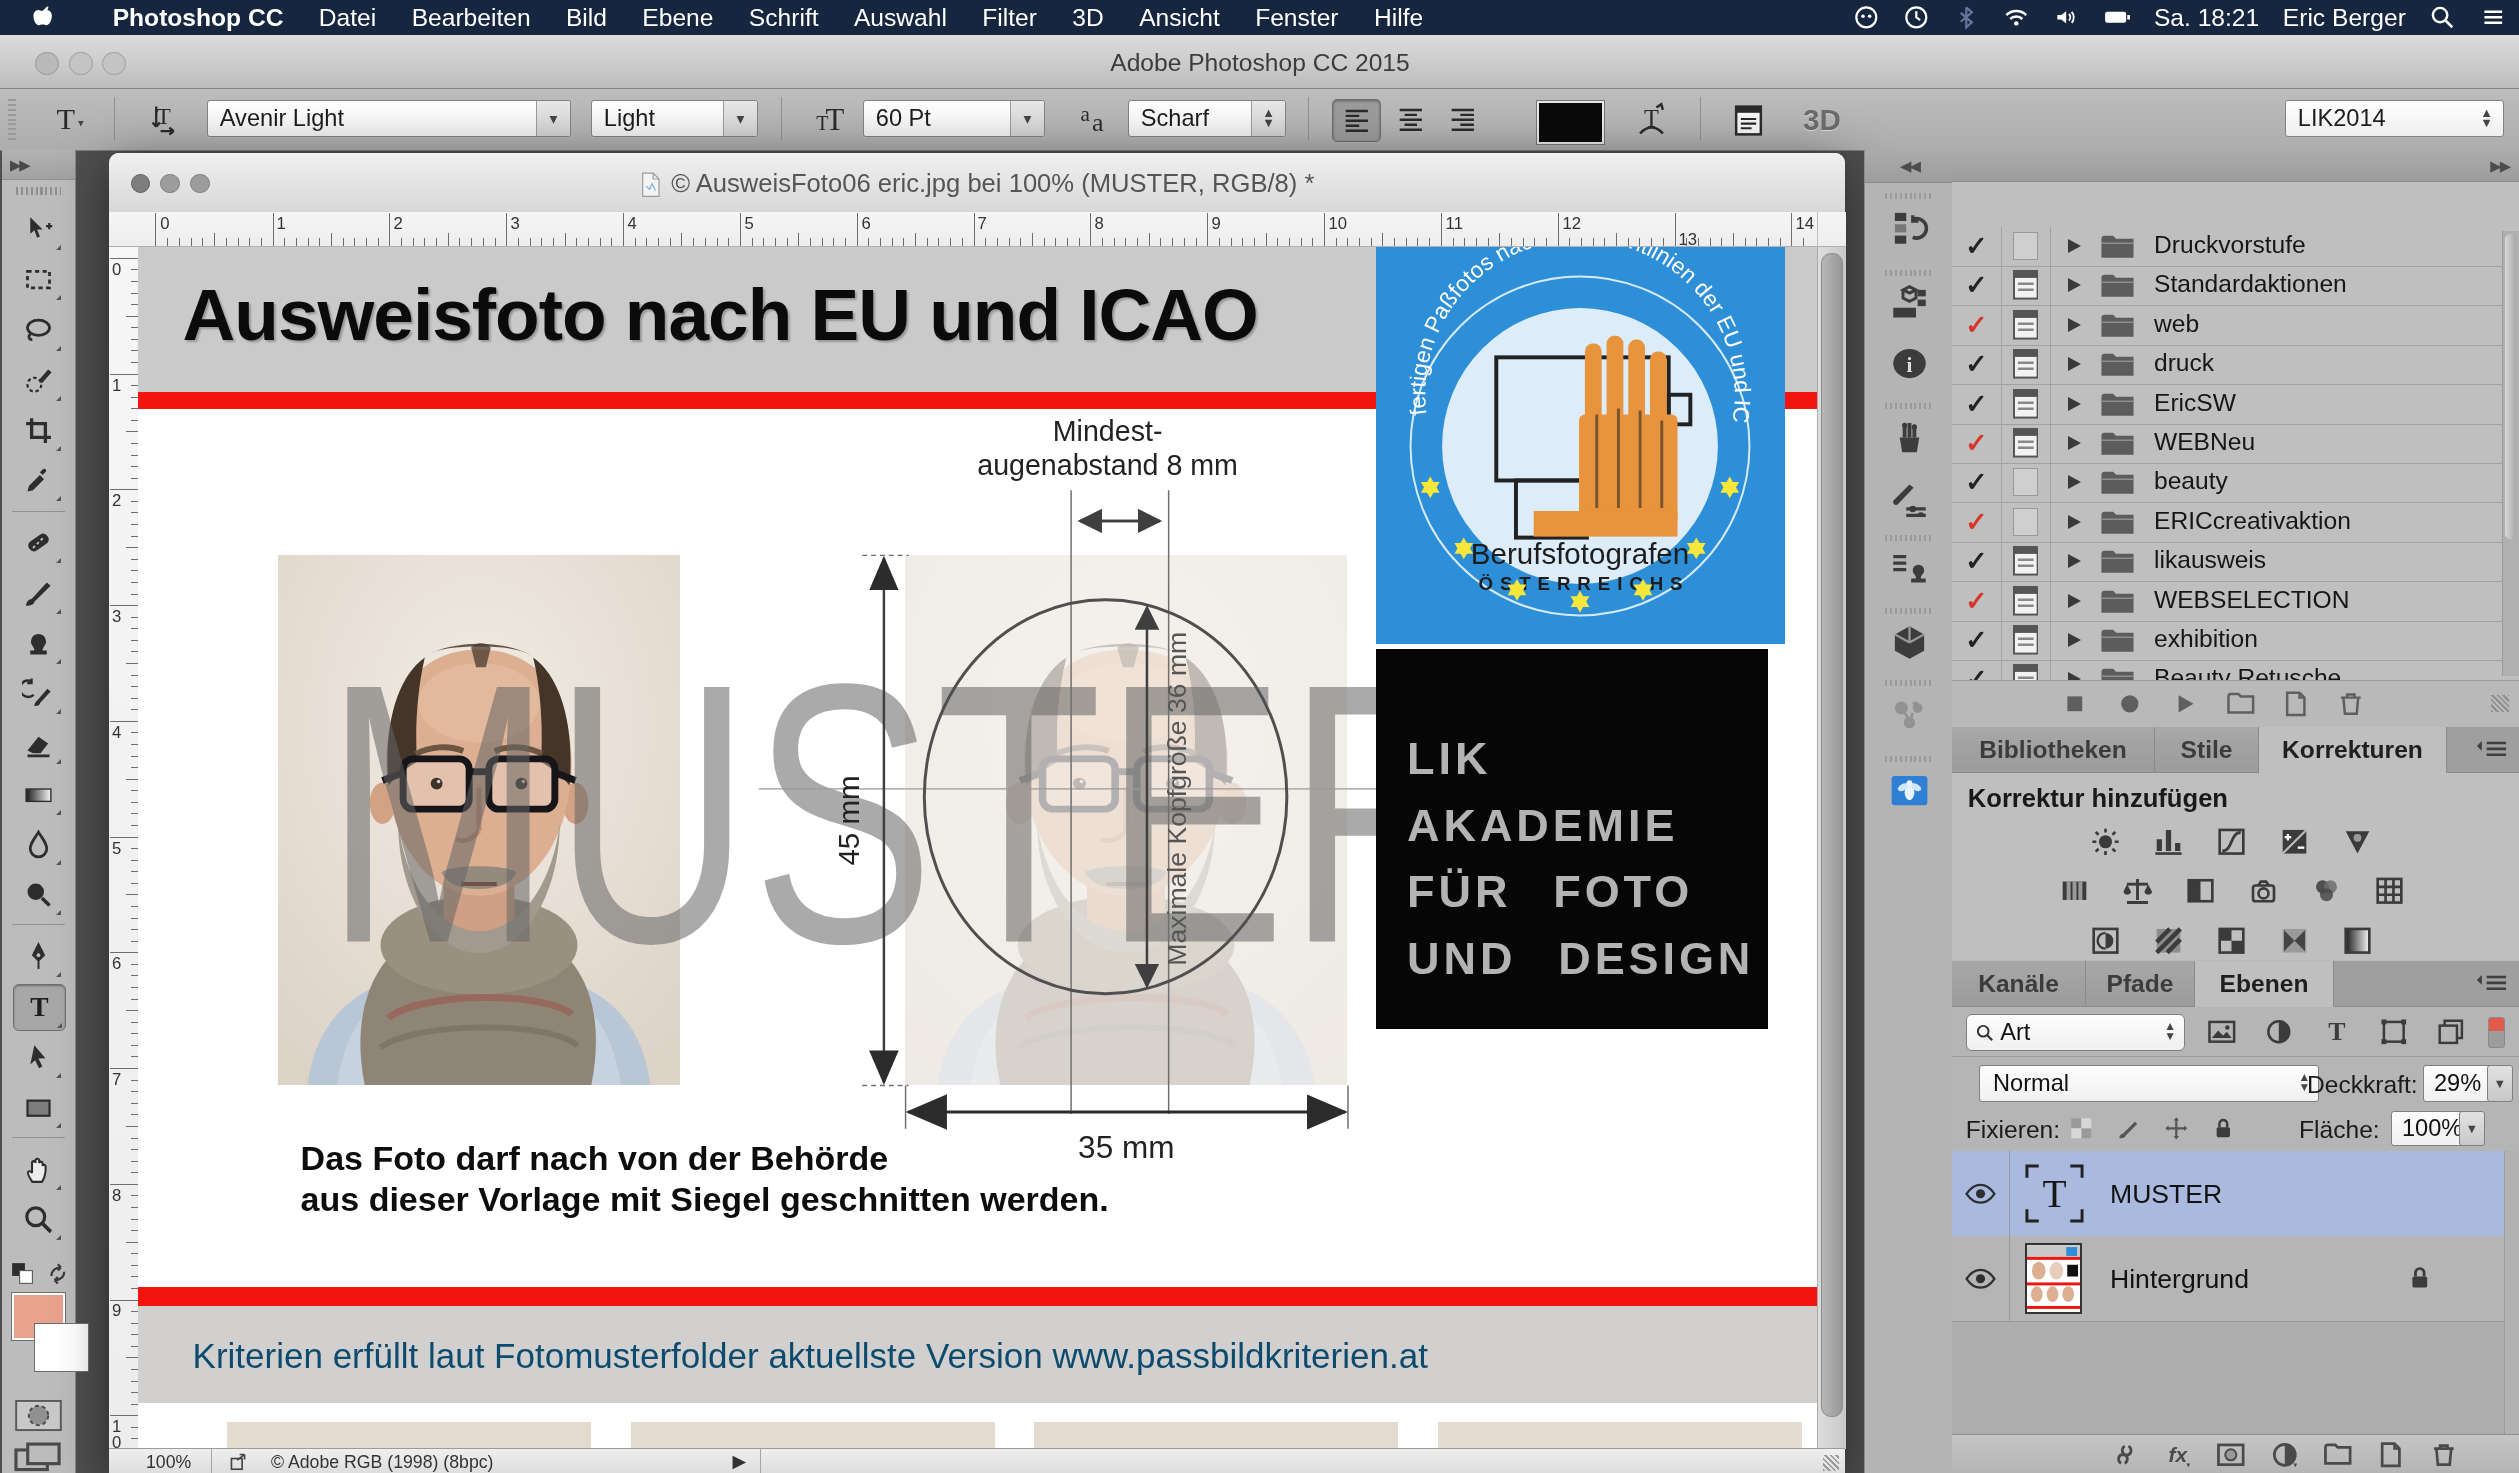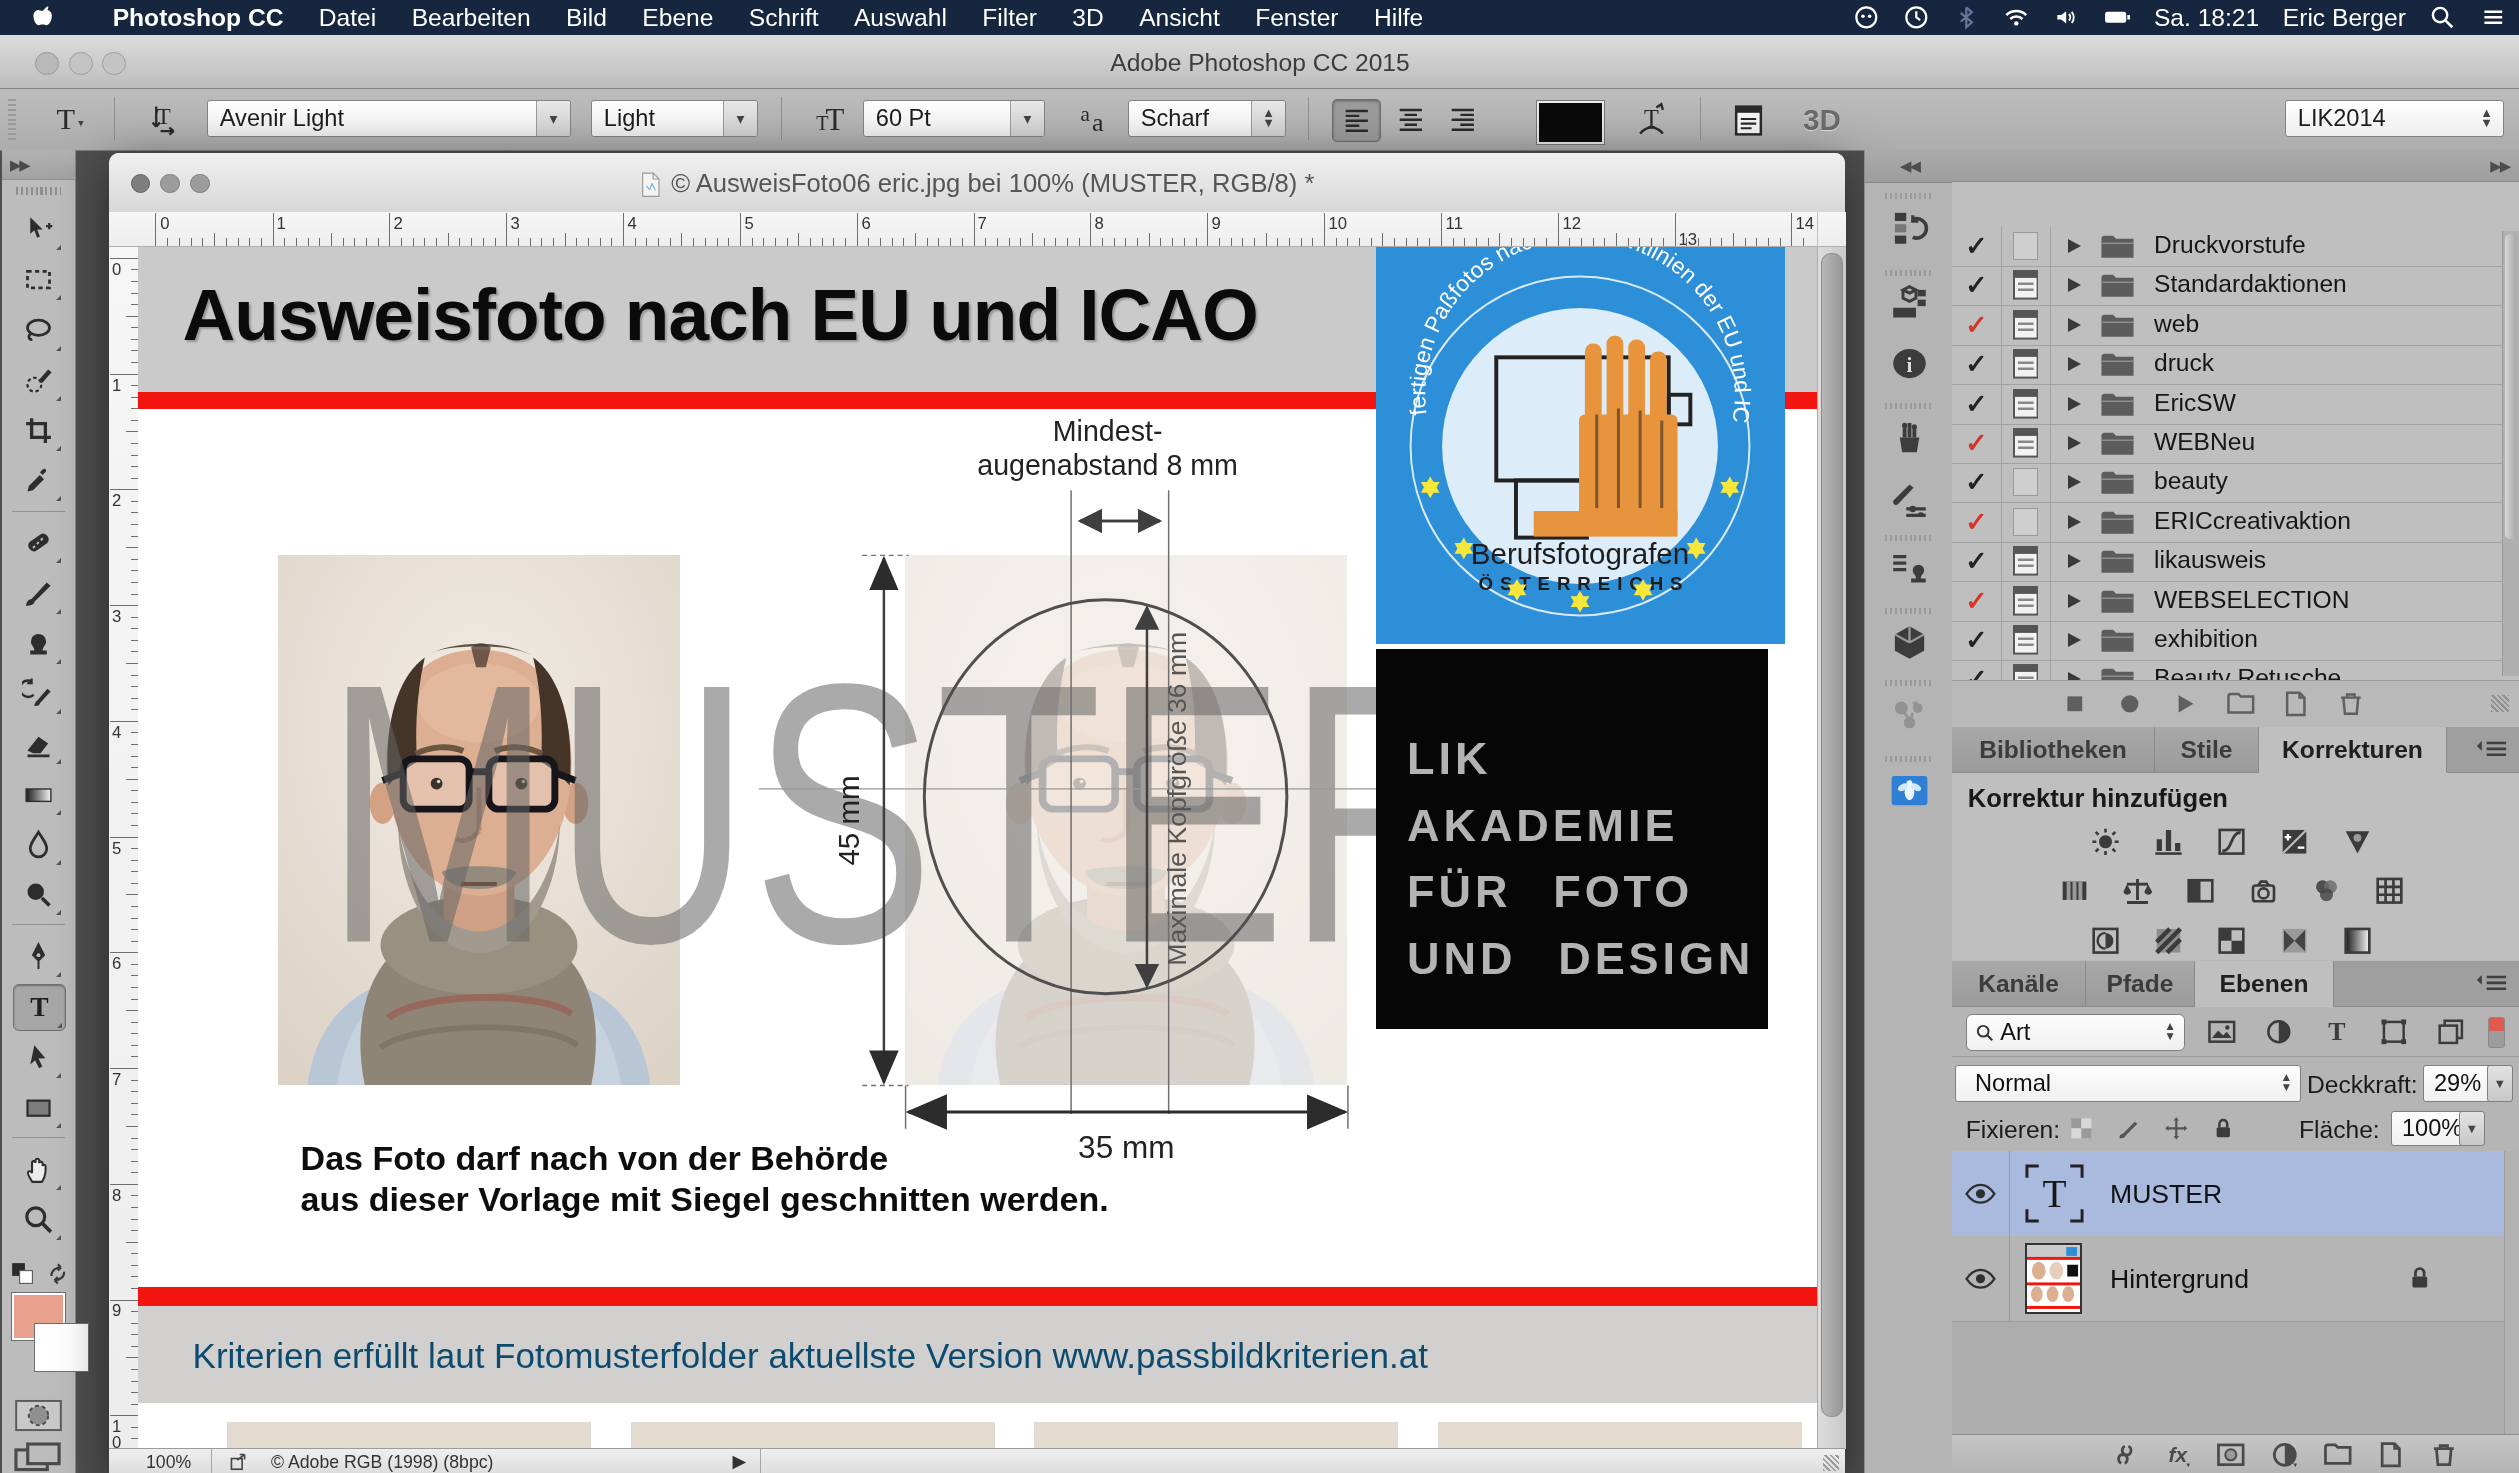--- a/index.html
+++ b/index.html
@@ -1440,21 +1440,21 @@
               <svg width="29.6" height="29.6" viewBox="0 0 24 24">
                 <rect x="3" y="7" width="14" height="14" fill="none" stroke="#3b3b3b" stroke-width="2"></rect>
                 <path d="M7 7V3h14v14h-4" fill="none" stroke="#3b3b3b" stroke-width="2"></path>
               </svg>
             </div>
           </div>
         <div class="abs" style="left:536px;top:9.9px;width:14.8px;height:29.6px;border:1px solid #8a8a8a;border-radius:3px;background:linear-gradient(#e05a4e 0 45%,#9c9c9c 45%);"></div>
       </div>
 
       <div class="abs" style="left:0;top:96px;width:567px;height:49px;">
-        <div class="ebox" style="left:3px;top:7.9px;width:325px;height:35px;padding-left:19px;">
+        <div class="ebox" style="left:27px;top:7.9px;width:325px;height:35px;padding-left:13px;">
           <span>Normal</span>
           <span style="margin-left:auto;margin-right:7.9px;font-size:11.8px;line-height:9.9px;color:#444;">▲<br>▼</span>
         </div>
         <span class="plabel" style="left:355px;top:13.8px;">Deckkraft:</span>
         <div class="ebox" style="left:471px;top:7.9px;width:65px;height:35px;padding-left:9.9px;">
             <span>29%</span>
           </div>
         <div class="ebox" style="left:535px;top:7.9px;width:23.6px;height:35px;justify-content:center;background:linear-gradient(#e2e2e2,#c8c8c8);">
             <span style="font-size:12.8px;color:#444;">▼</span>
           </div>

